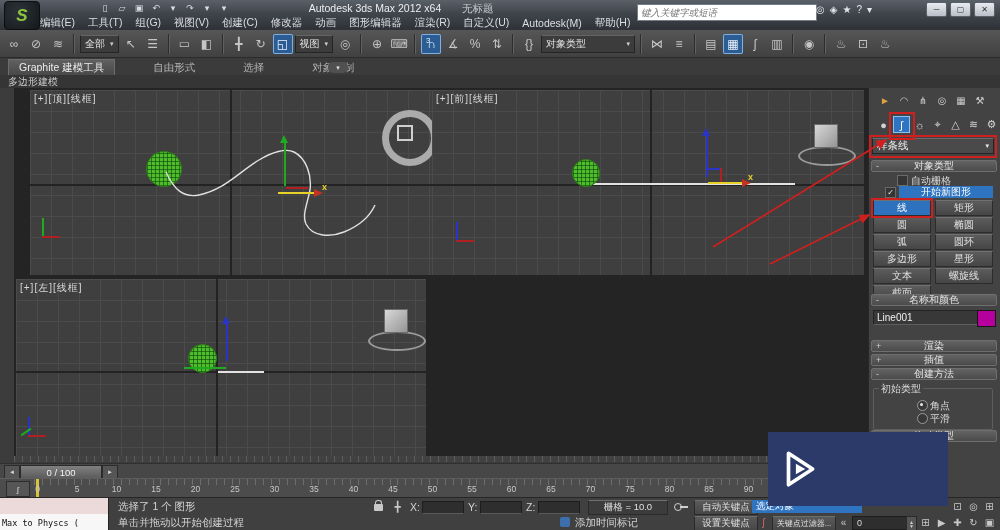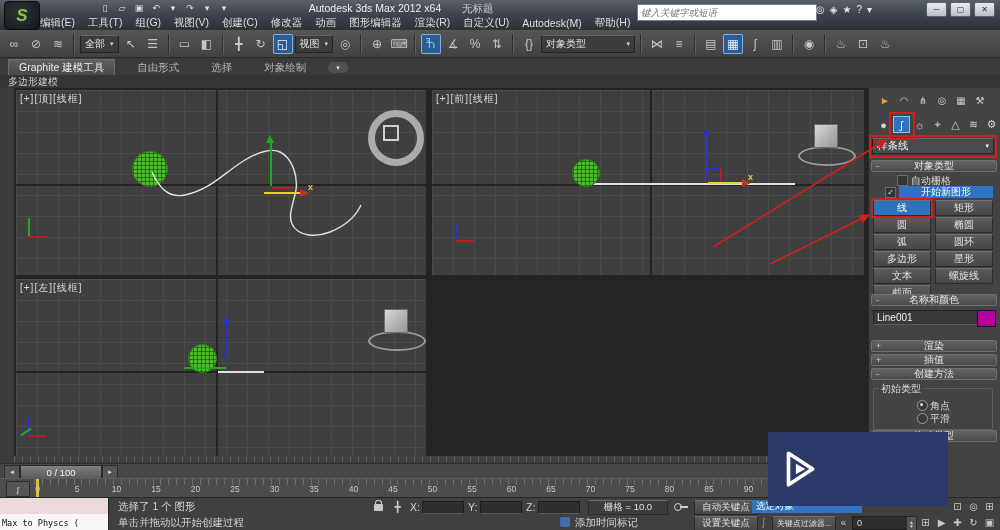--- a/index.html
+++ b/index.html
@@ -36,21 +36,21 @@
     color:#c6c6c6;font-size:12px;border-radius:2px;flex:none;}
   .ico.active-blue{background:#2b5d94;box-shadow:inset 0 0 0 1px #7fb0e0;color:#eaf3fc;}
   .tb-sep{width:1px;height:20px;background:#2e2e2e;border-right:1px solid #606060;margin:0 3px;flex:none;}
   .tb-dd{display:inline-flex;align-items:center;height:16px;background:#3c3c3c;
     border:1px solid #242424;border-top-color:#646464;color:#e0e0e0;font-size:10px;
     padding:0 4px;flex:none;}
   .tb-dd .dd-caret{margin-left:5px;font-size:7px;color:#cfcfcf;}
   .snapnum{font-size:8px;margin-right:-3px;margin-top:-6px;}
   
   #ribbon{position:absolute;left:0;top:58px;width:1000px;height:30px;background:#3b3b3b;}
-  #ribbon-tabs{position:absolute;left:8px;top:2px;display:flex;gap:12px;align-items:center;height:15px;}
+  #ribbon-tabs{position:absolute;left:8px;top:2px;display:flex;gap:28px;align-items:center;height:15px;}
   .ribbon-tab{font-size:10.5px;color:#b4b4b4;padding:1px 10px;white-space:nowrap;}
   .ribbon-tab.active{background:linear-gradient(#606060,#474747);border:1px solid #6c6c6c;
     border-bottom:none;color:#ececec;}
   #ribbon-dd{position:absolute;left:328px;top:4px;width:20px;height:11px;background:#505050;
     border-radius:5px;font-size:7px;display:flex;align-items:center;justify-content:center;color:#ddd;}
   #ribbon-panel-strip{position:absolute;left:0;top:17px;width:1000px;height:13px;background:#353535;}
   #ribbon-panel-label{position:absolute;left:8px;top:0px;font-size:10px;color:#cccccc;}
   
   #vp-area{position:absolute;left:14px;top:88px;width:854px;height:372px;background:#242424;}
   .vp{position:absolute;background-color:#3f3f3f;overflow:hidden;
@@ -295,21 +295,21 @@
       </div>
     <div id="ribbon-dd">▾</div>
     <div id="ribbon-panel-strip">
       <span id="ribbon-panel-label">多边形建模</span>
     </div>
   </div>
 
   <div class="edge-strip" style="left:0;top:88px;width:14px;height:409px;"></div>
   <div id="vp-area">
 
-    <div class="vp" style="left:2px;top:2px;width:410px;height:185px;text-align:right;">
+    <div class="vp" style="left:16px;top:2px;width:410px;height:185px;text-align:right;">
       <div class="dkv" style="left:200px;"></div>
       <div class="dkh" style="top:94px;"></div>
       <span class="vp-label">[+][顶][线框]</span>
       <div class="wire-sphere" style="left:116px;top:61px;width:34px;height:34px;"></div>
       <svg class="abs" style="left:0;top:0;" width="410" height="185">
         <path d="M136,82 C144,100 154,108 169,105 C194,100 209,82 229,70 C242,62 256,58 264,62
                  C276,68 282,85 280,100 C277,115 272,125 276,134 C282,146 299,148 314,142
                  C329,136 340,126 345,115" fill="none" stroke="#e0e0e0" stroke-width="1.4"></path>
       </svg>
       <div class="abs" style="left:0;top:0;">

